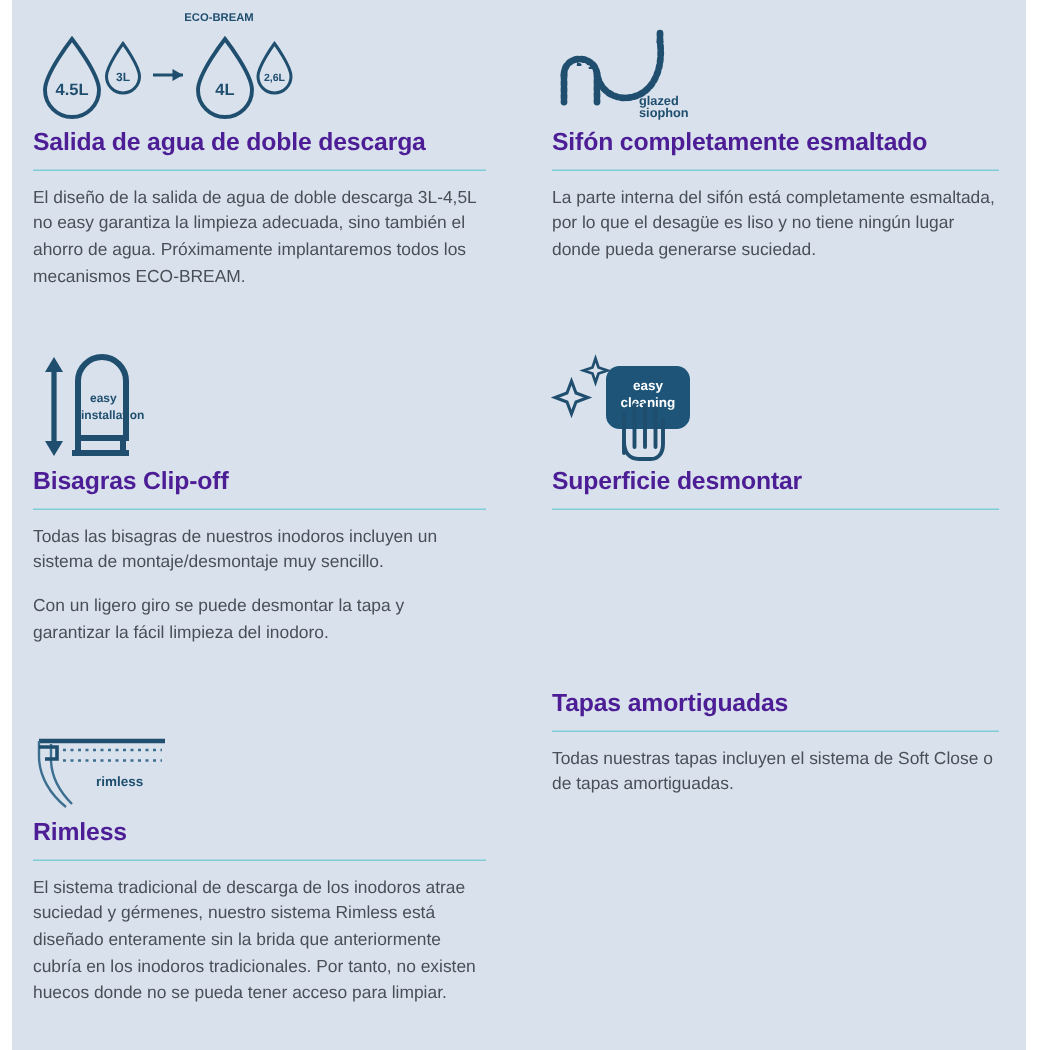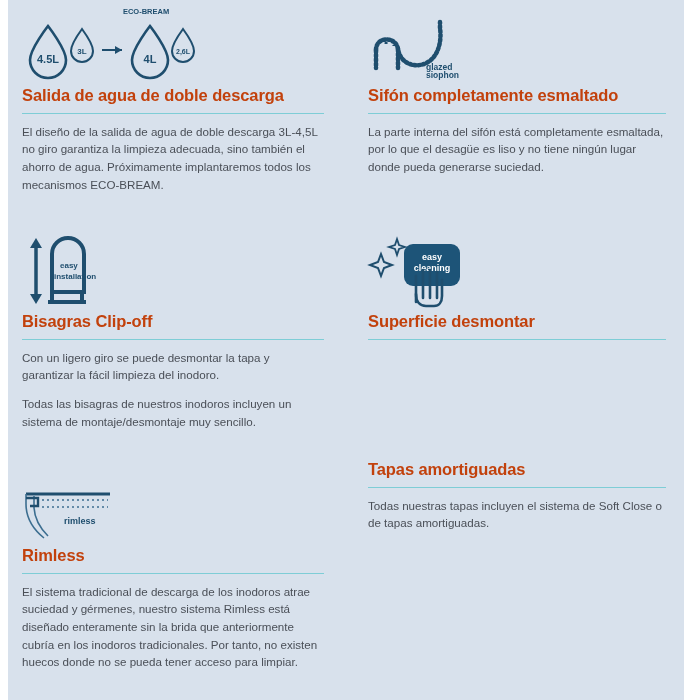--- a/index.html
+++ b/index.html
@@ -37,21 +37,21 @@
   .icon-wrap {
     height: 86px;
     display: flex;
     align-items: flex-end;
     padding-bottom: 4px;
   }
   .icon-wrap.tall { height: 92px; }
   .icon-wrap svg { display: block; overflow: visible; }
 
   .feature-title {
-    color: #c2410c;
+    color: #4c1d95;
     font-size: 16.5px;
     font-weight: bold;
     letter-spacing: -0.1px;
     line-height: 1.2;
     padding-bottom: 7px;
   }
   .rule {
     height: 1px;
     background: #7ecdd6;
     margin-bottom: 9px;
@@ -102,21 +102,21 @@
             <path d="M128 22 C128 22 110 45 110 56 A18 18 0 0 0 146 56 C146 45 128 22 128 22 Z" fill="none" stroke="#1f4e6e" stroke-width="2.6"></path>
             <text class="drop-val" x="128" y="59" font-size="11" text-anchor="middle">4L</text>
 
             <path d="M161 25 C161 25 150 40 150 47 A11 11 0 0 0 172 47 C172 40 161 25 161 25 Z" fill="none" stroke="#1f4e6e" stroke-width="2"></path>
             <text class="drop-val" x="161" y="50" font-size="7" text-anchor="middle">2,6L</text>
           </svg>
         </div>
         <h2 class="feature-title">Salida de agua de doble descarga</h2>
         <div class="rule"></div>
         <div class="feature-body">
-          <p>El diseño de la salida de agua de doble descarga 3L-4,5L no giro garantiza la limpieza adecuada, sino también el ahorro de agua. Próximamente implantaremos todos los mecanismos ECO-BREAM.</p>
+          <p>El diseño de la salida de agua de doble descarga 3L-4,5L no easy garantiza la limpieza adecuada, sino también el ahorro de agua. Próximamente implantaremos todos los mecanismos ECO-BREAM.</p>
         </div>
       </section>
 
       <section class="feature col-right">
         <div class="icon-wrap">
           <svg width="110" height="66" viewBox="0 0 110 66">
             <path d="M8 34 C8 20 28 20 30 33 C32 46 44 52 56 48 C70 43 74 26 72 12" fill="none" stroke="#1f4e6e" stroke-width="4.5" stroke-linecap="round" stroke-dasharray="2.2 2.2"></path>
             <path d="M8 34 L8 52 M30 33 L30 52 M72 12 L72 6" fill="none" stroke="#1f4e6e" stroke-width="4.5" stroke-linecap="round" stroke-dasharray="2.2 2.2"></path>
             <path d="M18 28 C18 22 26 24 26 30" fill="none" stroke="#1f4e6e" stroke-width="3" stroke-dasharray="2 2"></path>
             <text class="ico-label" x="58" y="54" font-size="8.5">glazed</text>
@@ -141,22 +141,22 @@
             <path d="M30 60 L30 22 A16 16 0 0 1 62 22 L62 60" fill="none" stroke="#1f4e6e" stroke-width="4"></path>
             <path d="M28 60 L64 60" stroke="#1f4e6e" stroke-width="4"></path>
             <path d="M30 62 L30 70 M60 62 L60 70 M26 70 L64 70" stroke="#1f4e6e" stroke-width="4" fill="none"></path>
             <text class="ico-label" x="38" y="36" font-size="8">easy</text>
             <text class="ico-label" x="32" y="47" font-size="8">installation</text>
           </svg>
         </div>
         <h2 class="feature-title">Bisagras Clip-off</h2>
         <div class="rule"></div>
         <div class="feature-body">
+          <p>Todas las bisagras de nuestros inodoros incluyen un sistema de montaje/desmontaje muy sencillo.</p>
           <p>Con un ligero giro se puede desmontar la tapa y garantizar la fácil limpieza del inodoro.</p>
-          <p>Todas las bisagras de nuestros inodoros incluyen un sistema de montaje/desmontaje muy sencillo.</p>
         </div>
       </section>
 
       <section class="feature col-right">
         <div class="icon-wrap tall">
           <svg width="100" height="76" viewBox="0 0 100 76">
             <path d="M13 22 L16 30 L24 33 L16 36 L13 44 L10 36 L2 33 L10 30 Z" fill="none" stroke="#1f4e6e" stroke-width="2"></path>
             <path d="M29 7 L31 13 L37 15 L31 17 L29 23 L27 17 L21 15 L27 13 Z" fill="none" stroke="#1f4e6e" stroke-width="1.8"></path>
             <rect x="36" y="12" width="56" height="42" rx="9" fill="#1d5478"></rect>
             <text class="ico-label ico-label-white" x="64" y="28" font-size="9" text-anchor="middle">easy</text>

